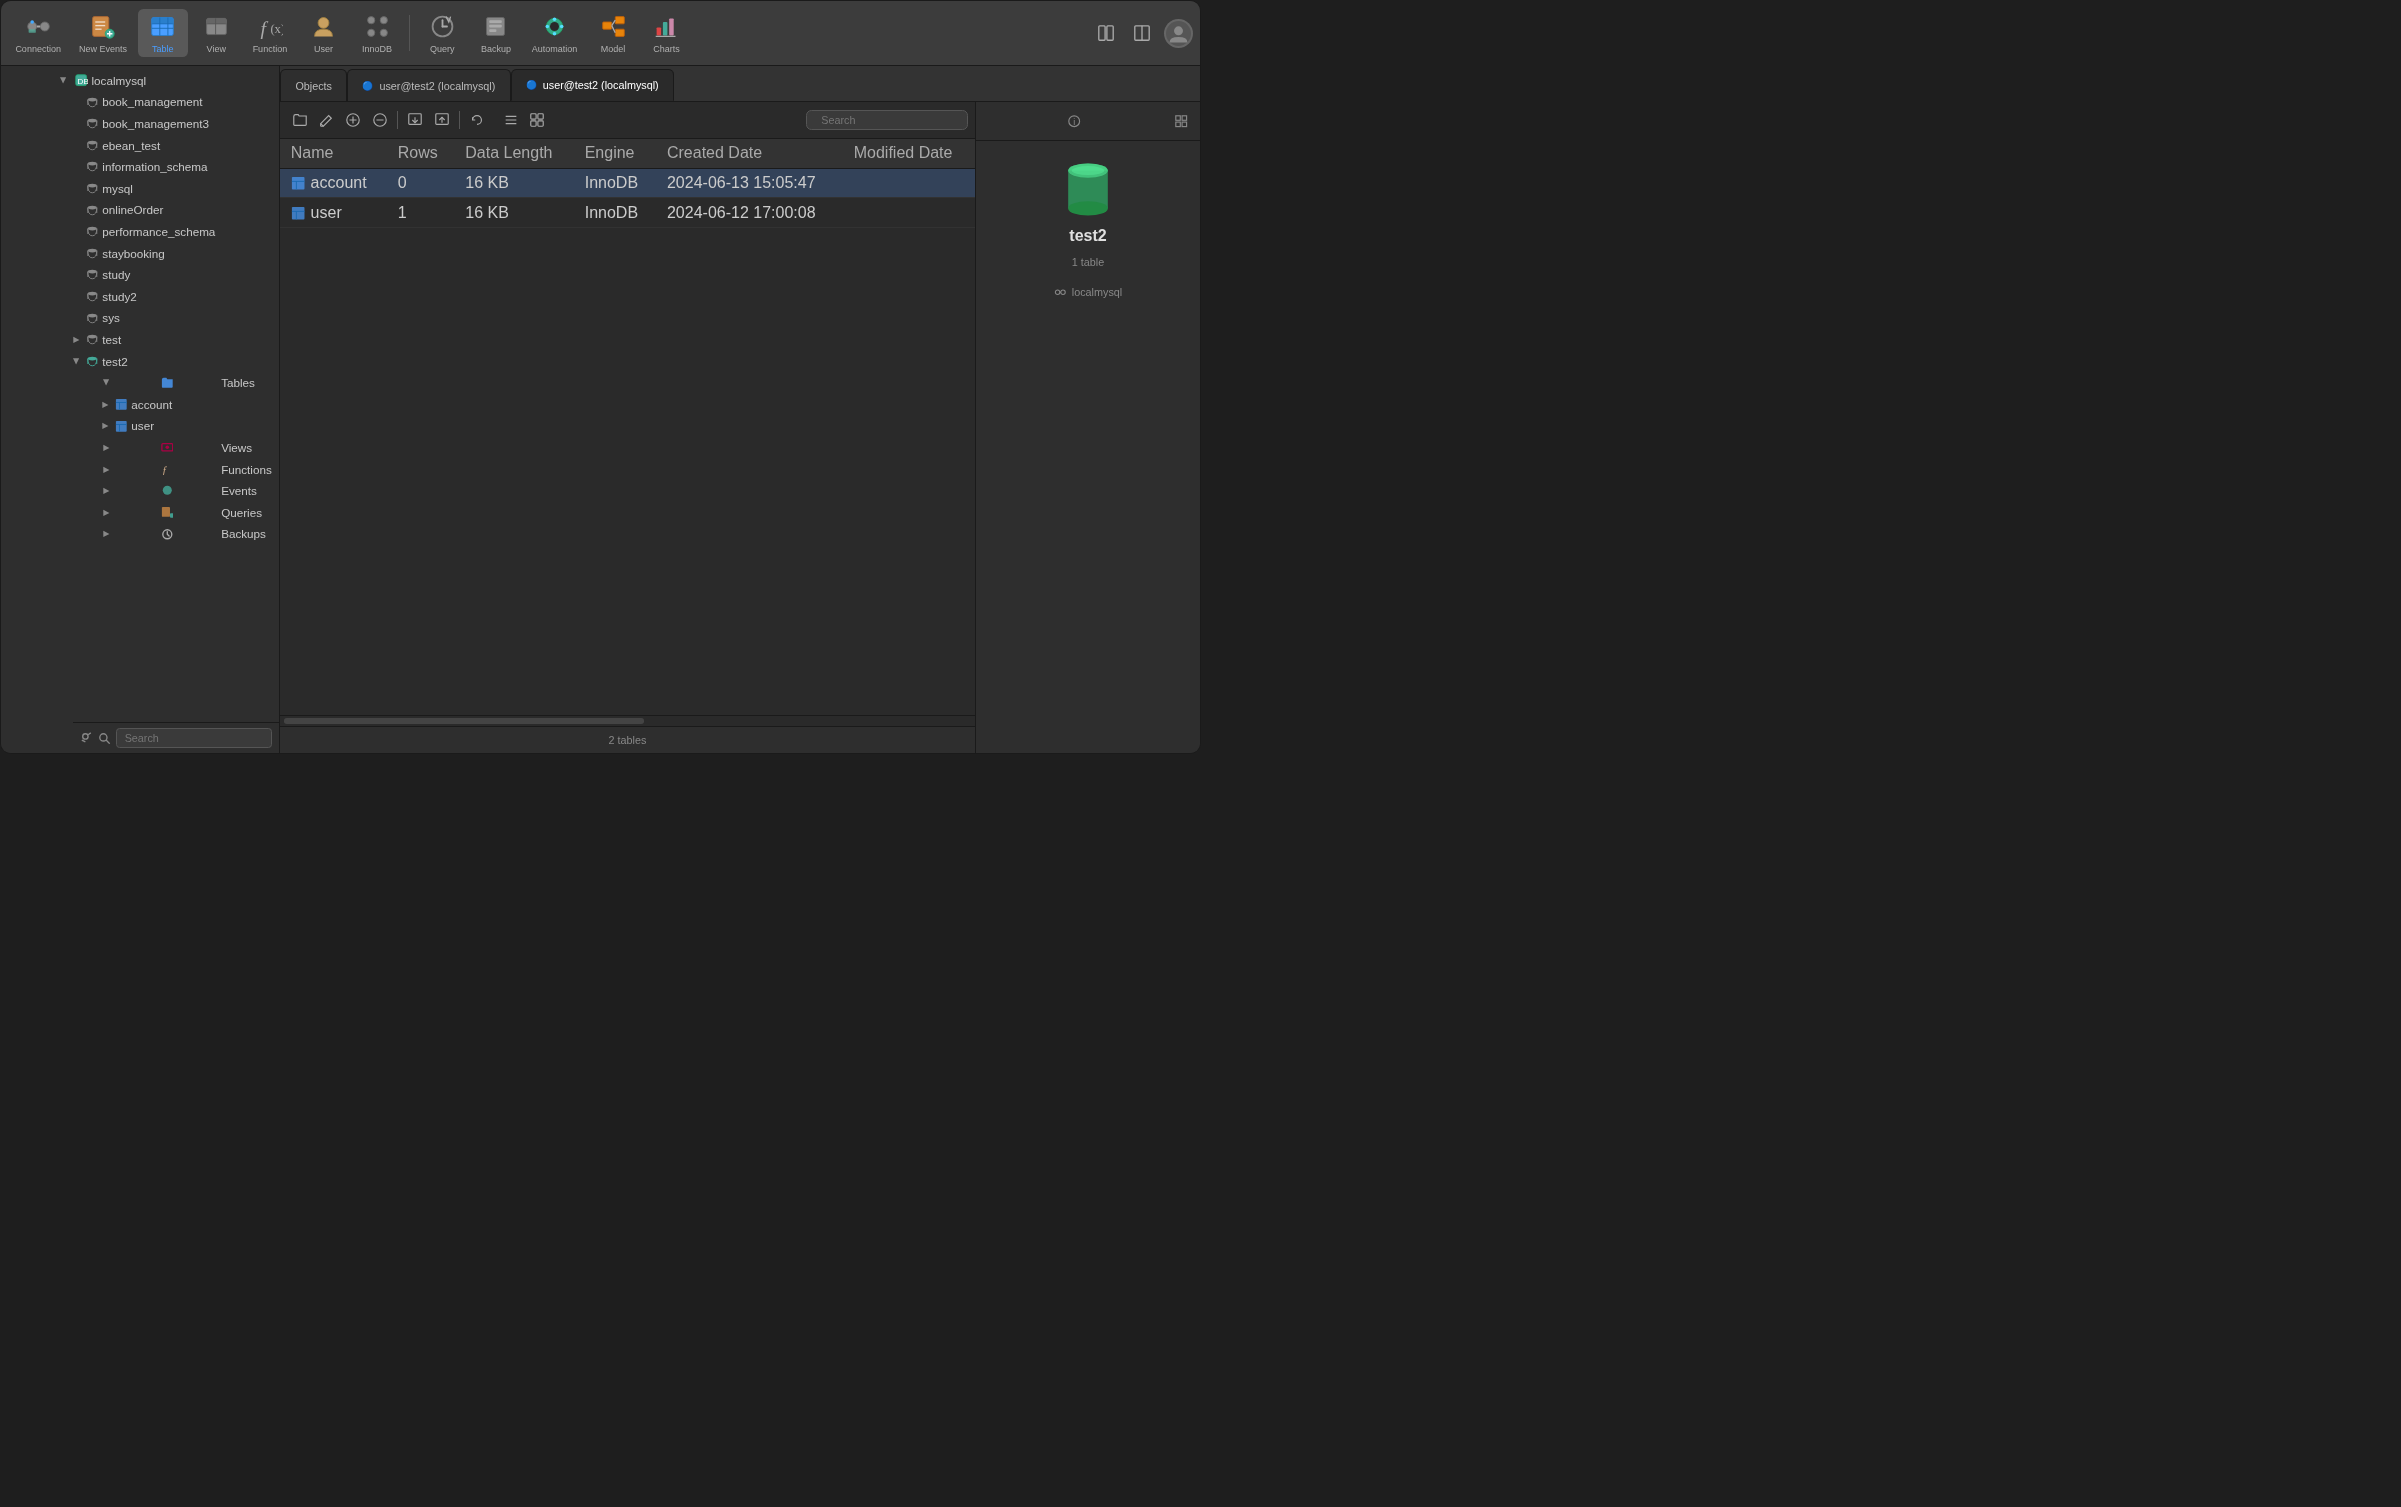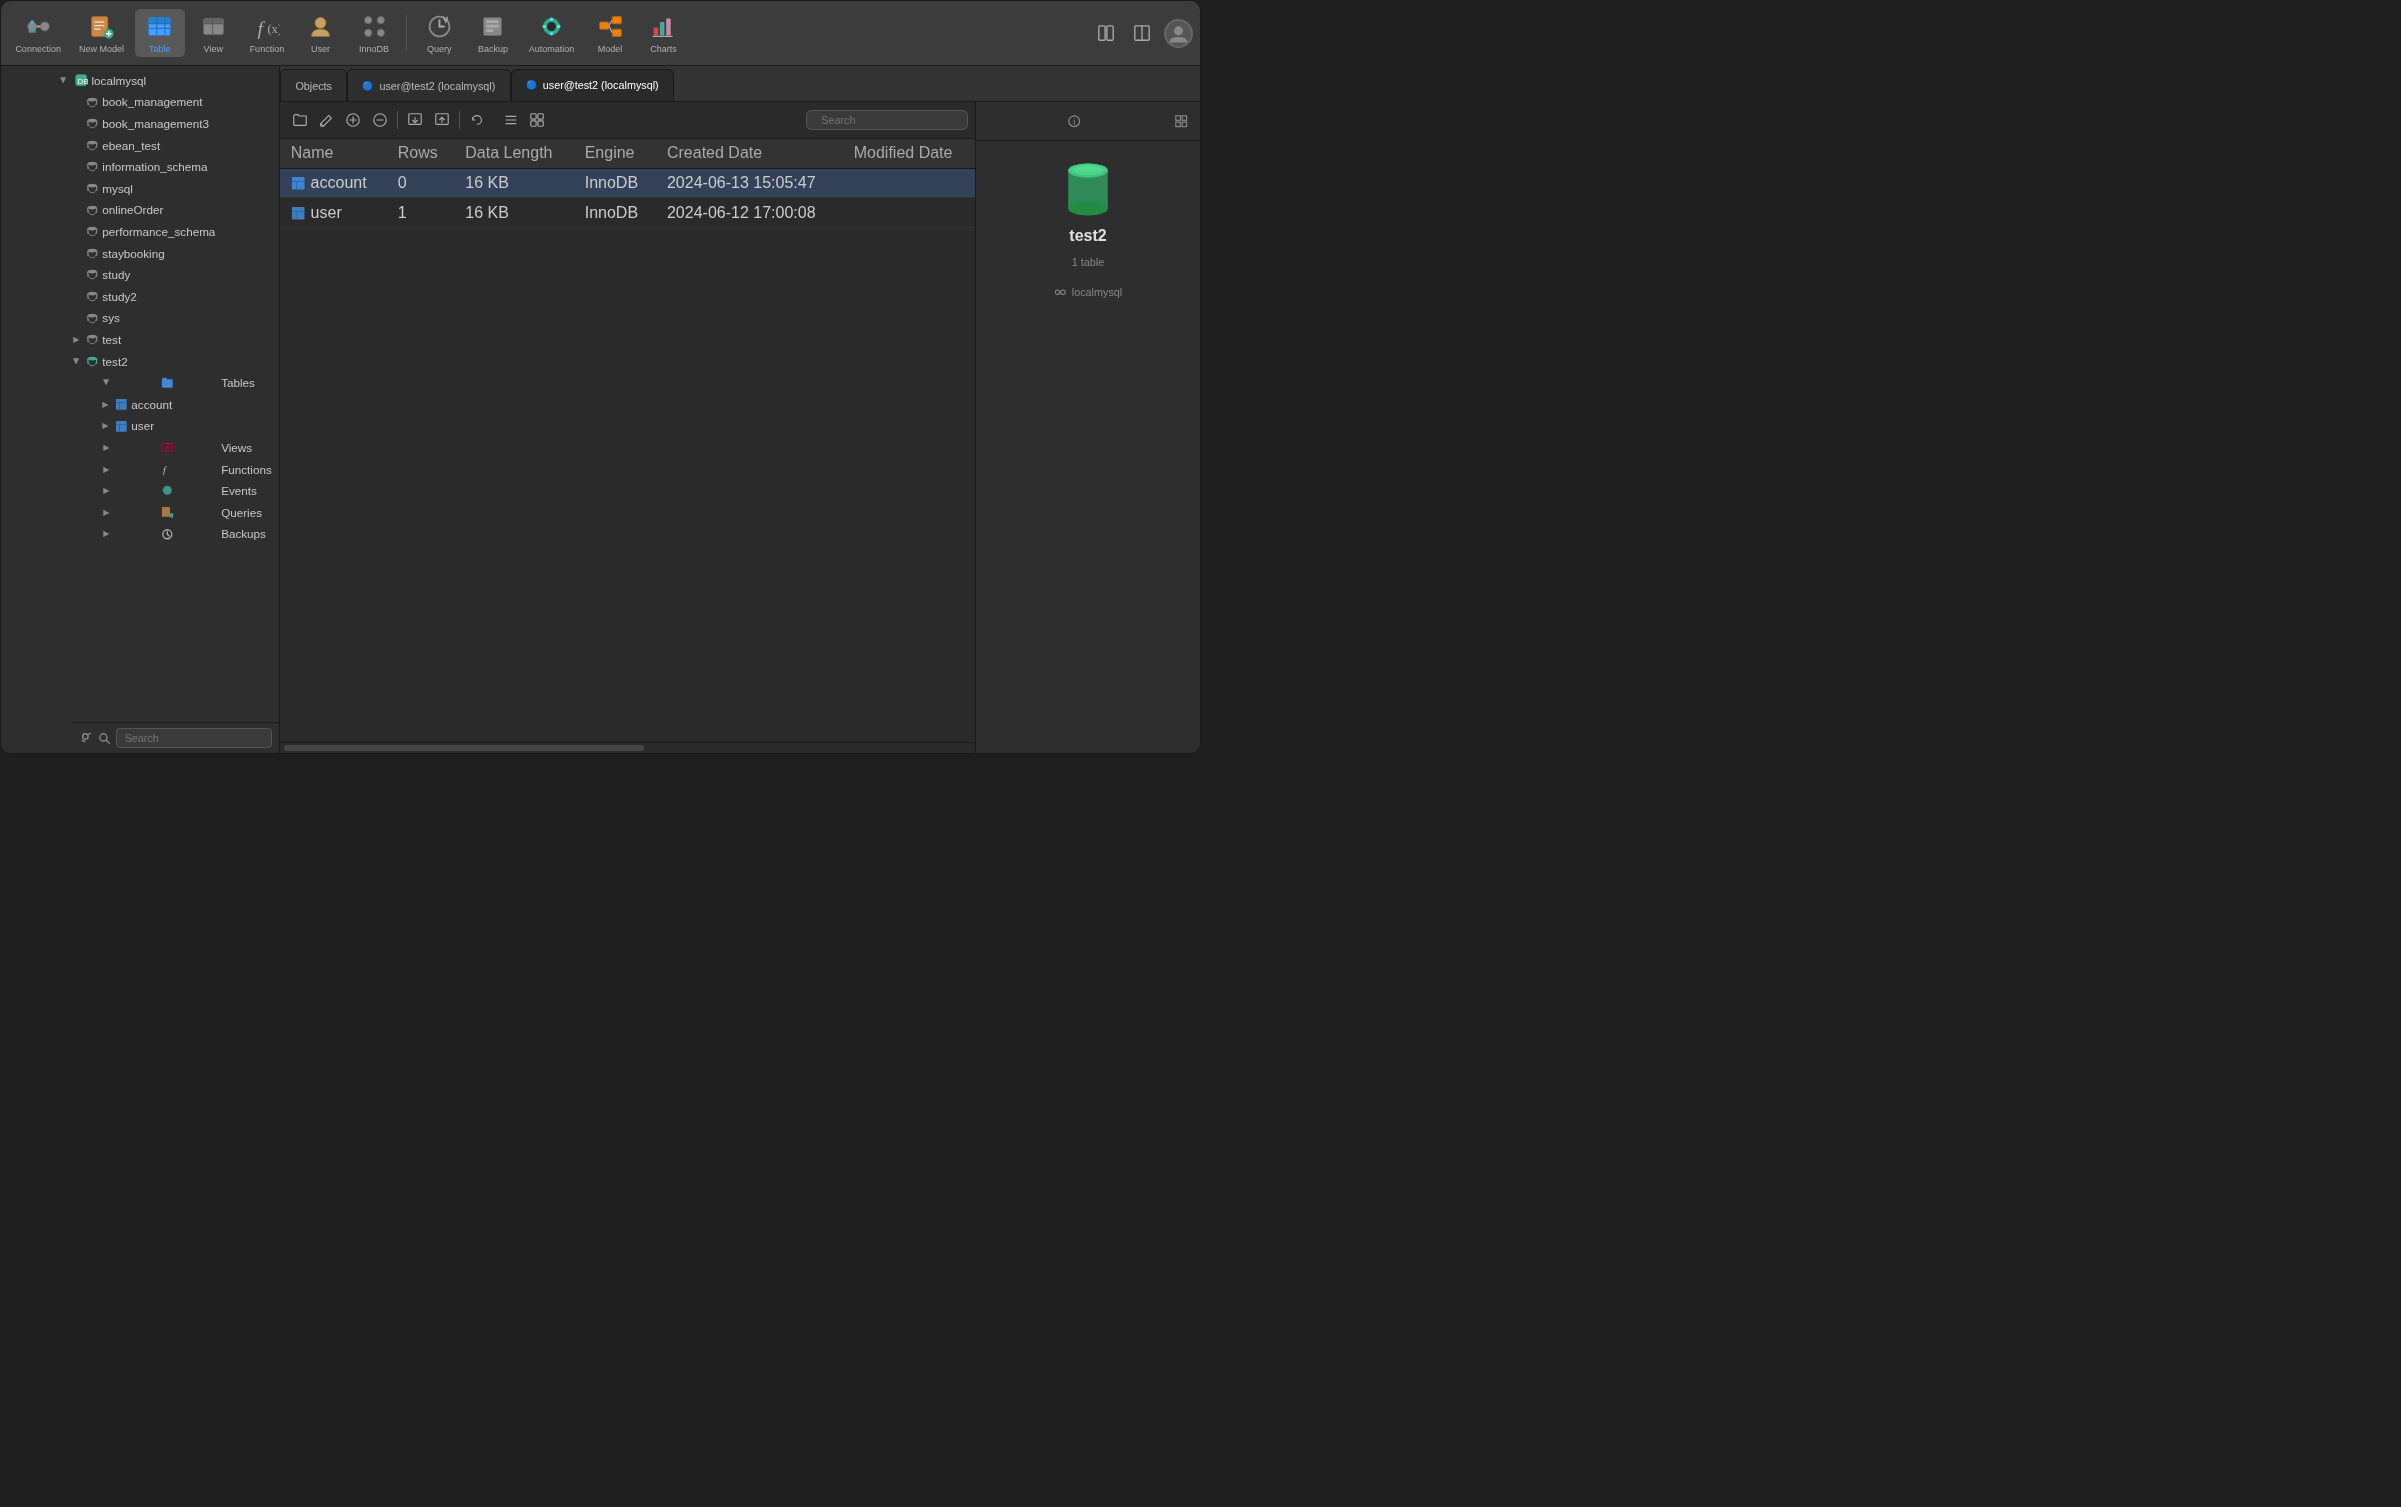--- a/index.html
+++ b/index.html
@@ -404,21 +404,21 @@
         <svg width="27" height="27" viewBox="0 0 30 30">
           <rect x="4" y="4" width="18" height="22" rx="2" fill="#c84" stroke="#a63" stroke-width="1"></rect>
           <line x1="7" y1="10" x2="18" y2="10" stroke="#fff" stroke-width="1.5" opacity="0.7"></line>
           <line x1="7" y1="14" x2="18" y2="14" stroke="#fff" stroke-width="1.5" opacity="0.7"></line>
           <line x1="7" y1="18" x2="14" y2="18" stroke="#fff" stroke-width="1.5" opacity="0.7"></line>
           <circle cx="23" cy="23" r="5" fill="#4a9" stroke="#2a7" stroke-width="1"></circle>
           <line x1="23" y1="20" x2="23" y2="26" stroke="#fff" stroke-width="1.5"></line>
           <line x1="20" y1="23" x2="26" y2="23" stroke="#fff" stroke-width="1.5"></line>
         </svg>
       </div>
-      <span class="toolbar-label">New Model</span>
+      <span class="toolbar-label">New Events</span>
     </div>
 
     <div class="toolbar-item active">
       <div class="toolbar-icon">
         <svg width="27" height="27" viewBox="0 0 30 30">
           <rect x="3" y="5" width="24" height="20" rx="2" fill="#4a9eff" stroke="#2a7fcc" stroke-width="1"></rect>
           <rect x="3" y="5" width="24" height="7" rx="2" fill="#2a7fcc"></rect>
           <line x1="3" y1="12" x2="27" y2="12" stroke="#1a6ab0" stroke-width="1"></line>
           <line x1="3" y1="17" x2="27" y2="17" stroke="#1a6ab0" stroke-width="1"></line>
           <line x1="12" y1="5" x2="12" y2="25" stroke="#1a6ab0" stroke-width="1"></line>
@@ -942,20 +942,23 @@
                   <td></td>
                 </tr>
               </tbody>
             </table>
           </div>
 
           <div style="height:10.8px; background:#2a2a2a; border-top:0.9px solid #1a1a1a; display:flex; align-items:center; padding:0 3.6px;">
             <div style="width:360px; height:5.4px; background:#444; border-radius:2.7px;"></div>
           </div>
 
+          <div class="status-bar">
+            <span>2 tables</span>
+          </div>
         </div>
 
         <div class="right-panel">
           <div class="right-panel-header">
             <div class="panel-btn">
               <svg width="14.4" height="14.4" viewBox="0 0 16 16" style="font-size:13px">
                   <circle cx="8" cy="8" r="6" fill="none" stroke="#888" stroke-width="1.3"></circle>
                   <text x="7" y="12" font-size="10" fill="#888">i</text>
                 </svg>
             </div>

